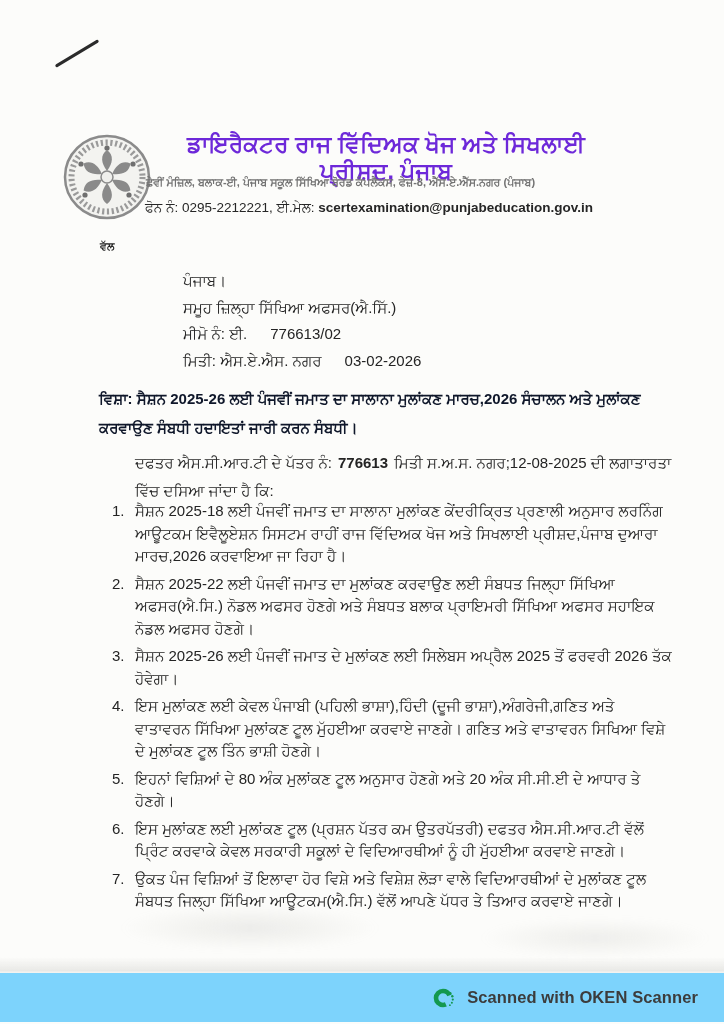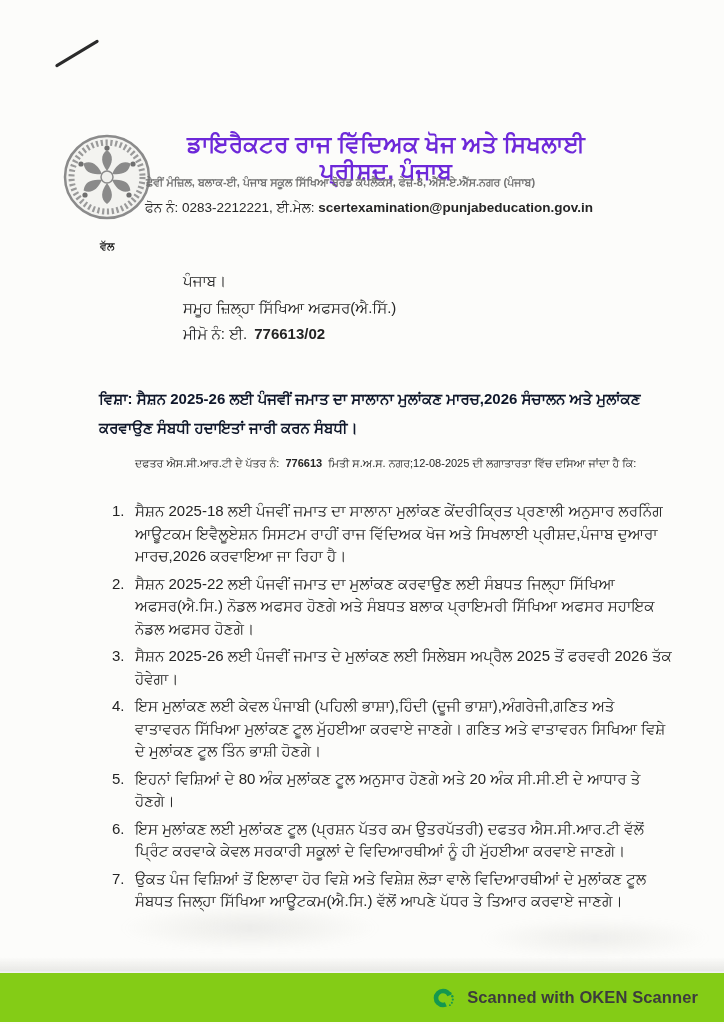--- a/index.html
+++ b/index.html
@@ -38,32 +38,32 @@
   }
   .org-contact {
     position: absolute; left: 145px; top: 200px; width: 470px;
     font-size: 13.5px; font-weight: 500; color: #262626;
   }
   .org-contact .email { font-weight: 700; }
 
   
   .to-label { position: absolute; left: 100px; top: 240px; font-size: 11px; font-weight: 600; }
   .addressee { position: absolute; left: 183px; top: 268px; font-size: 15px; font-weight: 500; line-height: 26.5px; }
-  .addressee .bold-val { font-weight: 700; margin-left: 7px; }
+  .addressee .bold-val { font-weight: 400; margin-left: 23px; }
 
   
   .subject {
     position: absolute; left: 99px; top: 384px; width: 572px;
     font-size: 15px; font-weight: 600; line-height: 29px; color: #0f172a;
   }
 
   
   .intro {
     position: absolute; left: 135px; top: 449px; width: 537px;
-    font-size: 11px; font-weight: 500; line-height: 28px;
+    font-size: 15px; font-weight: 500; line-height: 28px;
   }
   .intro .ref-num { font-weight: 700; padding: 0 6px; }
 
   
   .points { position: absolute; left: 112px; top: 500px; width: 560px; }
   .point { display: flex; margin-bottom: 5px; font-size: 15px; font-weight: 500; line-height: 22.5px; }
   .point .num { width: 23px; flex: 0 0 23px; }
   .point .txt { flex: 1; }
 
   
@@ -79,21 +79,21 @@
   }
   .smudge2 {
     position: absolute; left: 480px; top: 918px; width: 230px; height: 40px;
     background: radial-gradient(ellipse at center, rgba(190,190,184,0.22), rgba(190,190,184,0) 70%);
     filter: blur(3px);
   }
 
   
   .footer-band {
     position: absolute; left: 0; top: 973px; width: 724px; height: 49px;
-    background: #84cc16;
+    background: #7dd3fc;
     display: flex; align-items: center; justify-content: flex-end;
     padding-right: 26px;
     padding-left: 43px;
   }
   .scanner-chip { display: flex; align-items: center; gap: 12px; }
   .scanner-text { font-size: 16.5px; font-weight: 600; color: #3c3c3c; letter-spacing: 0.1px; }
 </style>
 </head>
 <body>
 
@@ -117,27 +117,28 @@
     <circle cx="44" cy="43" r="6" fill="#efefec" stroke="#8a8a8a" stroke-width="1.5"></circle>
     <circle cx="44" cy="14" r="2.6" fill="#6f6f6f"></circle>
     <circle cx="70" cy="30" r="2.6" fill="#6f6f6f"></circle>
     <circle cx="66" cy="61" r="2.6" fill="#6f6f6f"></circle>
     <circle cx="22" cy="61" r="2.6" fill="#6f6f6f"></circle>
     <circle cx="18" cy="30" r="2.6" fill="#6f6f6f"></circle>
   </svg>
 
   <div class="org-title">ਡਾਇਰੈਕਟਰ ਰਾਜ ਵਿੱਦਿਅਕ ਖੋਜ ਅਤੇ ਸਿਖਲਾਈ ਪ੍ਰੀਸ਼ਦ, ਪੰਜਾਬ</div>
   <div class="org-address">ਛੇਵੀਂ ਮੰਜ਼ਿਲ, ਬਲਾਕ-ਈ, ਪੰਜਾਬ ਸਕੂਲ ਸਿੱਖਿਆ ਬੋਰਡ ਕੰਪਲੈਕਸ, ਫੇਜ਼-8, ਐੱਸ.ਏ.ਐੱਸ.ਨਗਰ (ਪੰਜਾਬ)</div>
-  <div class="org-contact"><span>ਫੋਨ ਨੰ: 0283-2212221, ਈ.ਮੇਲ: </span><span class="email">scertexamination@punjabeducation.gov.in</span></div>
+  <div class="org-contact"><span>ਫੋਨ ਨੰ: 0295-2212221, ਈ.ਮੇਲ: </span><span class="email">scertexamination@punjabeducation.gov.in</span></div>
 
   <div class="to-label">ਵੱਲ</div>
   <div class="addressee">
     <div>ਪੰਜਾਬ।</div>
     <div>ਸਮੂਹ ਜ਼ਿਲ੍ਹਾ ਸਿੱਖਿਆ ਅਫਸਰ(ਐ.ਸਿੱ.)</div>
     <div><span>ਮੀਮੋ ਨੰ: ਈ.</span><span class="bold-val">776613/02</span></div>
+    <div><span>ਮਿਤੀ: ਐਸ.ਏ.ਐਸ. ਨਗਰ</span><span class="bold-val">03-02-2026</span></div>
   </div>
 
   <div class="subject"><span>ਵਿਸ਼ਾ:</span> <span>ਸੈਸ਼ਨ 2025-26 ਲਈ ਪੰਜਵੀਂ ਜਮਾਤ ਦਾ ਸਾਲਾਨਾ ਮੁਲਾਂਕਣ ਮਾਰਚ,2026 ਸੰਚਾਲਨ ਅਤੇ ਮੁਲਾਂਕਣ ਕਰਵਾਉਣ ਸੰਬਧੀ ਹਦਾਇਤਾਂ ਜਾਰੀ ਕਰਨ ਸੰਬਧੀ।</span></div>
 
   <div class="intro"><span>ਦਫਤਰ ਐਸ.ਸੀ.ਆਰ.ਟੀ ਦੇ ਪੱਤਰ ਨੰ:</span><span class="ref-num">776613</span><span>ਮਿਤੀ ਸ.ਅ.ਸ. ਨਗਰ;12-08-2025 ਦੀ ਲਗਾਤਾਰਤਾ ਵਿੱਚ ਦਸਿਆ ਜਾਂਦਾ ਹੈ ਕਿ:</span></div>
 
   <div class="points">
     <div class="point">
         <span class="num">1.</span>
         <span class="txt">ਸੈਸ਼ਨ 2025-18 ਲਈ ਪੰਜਵੀਂ ਜਮਾਤ ਦਾ ਸਾਲਾਨਾ ਮੁਲਾਂਕਣ ਕੇਂਦਰੀਕ੍ਰਿਤ ਪ੍ਰਣਾਲੀ ਅਨੁਸਾਰ ਲਰਨਿੰਗ ਆਊਟਕਮ ਇਵੈਲੂਏਸ਼ਨ ਸਿਸਟਮ ਰਾਹੀਂ ਰਾਜ ਵਿੱਦਿਅਕ ਖੋਜ ਅਤੇ ਸਿਖਲਾਈ ਪ੍ਰੀਸ਼ਦ,ਪੰਜਾਬ ਦੁਆਰਾ ਮਾਰਚ,2026 ਕਰਵਾਇਆ ਜਾ ਰਿਹਾ ਹੈ।</span>

